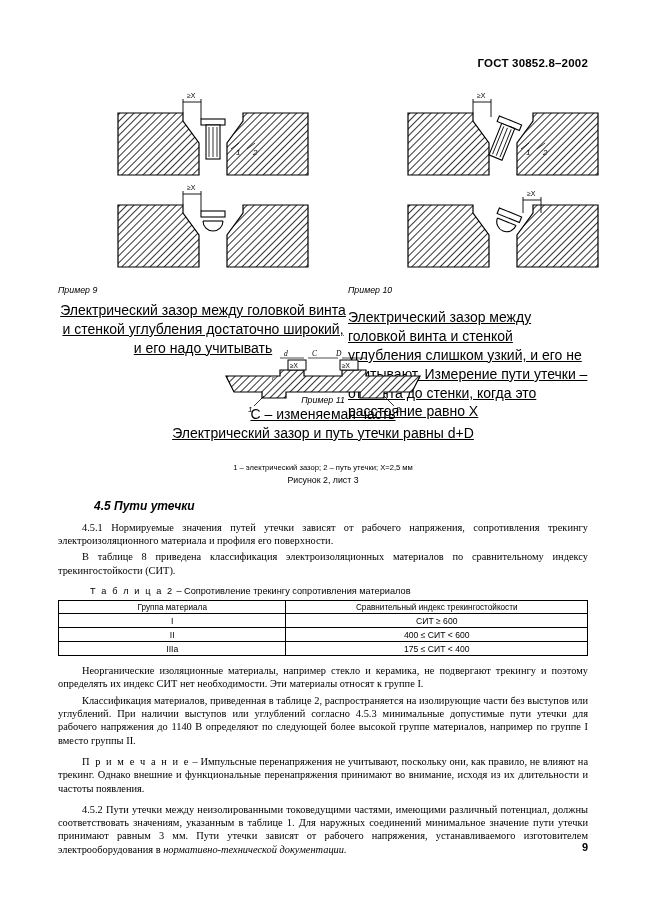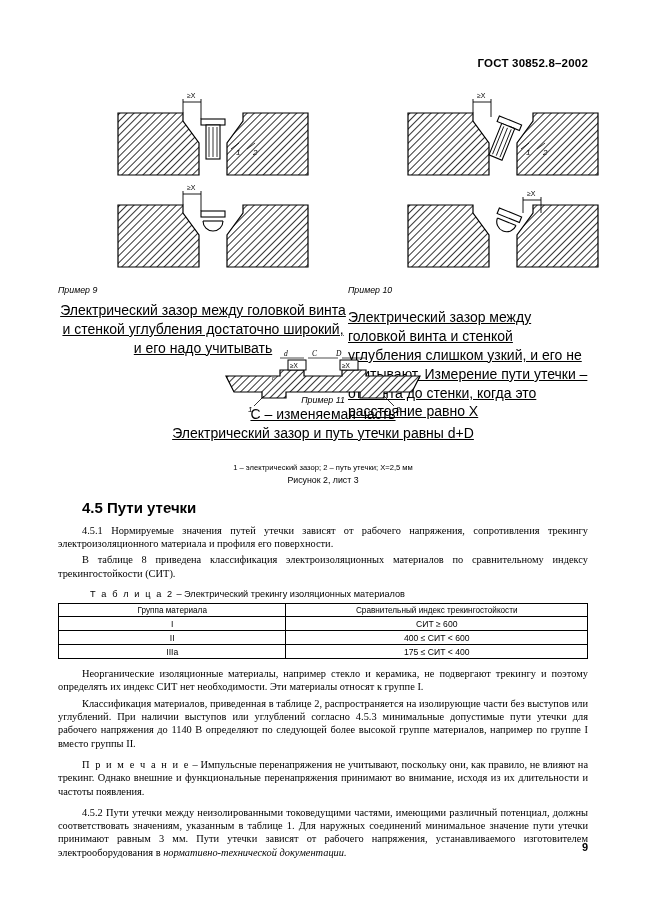--- a/index.html
+++ b/index.html
@@ -65,23 +65,24 @@
     margin-top: 20px;
   }
   .fig-label {
     font-family: "Liberation Sans", sans-serif;
     font-size: 8.8px;
     text-align: center;
     margin-top: 3px;
   }
   h2.section {
     font-family: "Liberation Sans", sans-serif;
-    font-size: 15px;
+    font-size: 12px;
     font-weight: bold;
-    margin: 14px 0 8px 24px;
+    margin: 14px 0 8px 36px;
+    font-style: italic;
   }
   p.body {
     font-size: 10.4px;
     line-height: 1.28;
     text-align: justify;
     margin: 0 0 3px 0;
     text-indent: 24px;
   }
   .table-title {
     font-family: "Liberation Sans", sans-serif;
@@ -295,21 +296,21 @@
     <div class="caption-body">Электрический зазор и путь утечки равны d+D</div>
     <div class="fig-note">1 – электрический зазор; 2 – путь утечки; X=2,5 мм</div>
     <div class="fig-label">Рисунок 2, лист 3</div>
   </div>
 
   <h2 class="section">4.5 Пути утечки</h2>
 
   <p class="body">4.5.1 Нормируемые значения путей утечки зависят от рабочего напряжения, сопротивления трекингу электроизоляционного материала и профиля его поверхности.</p>
   <p class="body">В таблице 8 приведена классификация электроизоляционных материалов по сравнительному индексу трекингостойкости (СИТ).</p>
 
-  <div class="table-title"><span class="sp">Т а б л и ц а  2</span><span> – Электрический трекингу изоляционных материалов</span></div>
+  <div class="table-title"><span class="sp">Т а б л и ц а  2</span><span> – Сопротивление трекингу сопротивления материалов</span></div>
 
   <table class="gost">
     <tbody>
         <tr class="hdr">
       <th class="col-left">Группа материала</th>
       <th>Сравнительный индекс трекингостойкости</th>
     </tr>
     <tr>
       <td>I</td>
       <td>СИТ ≥ 600</td>

